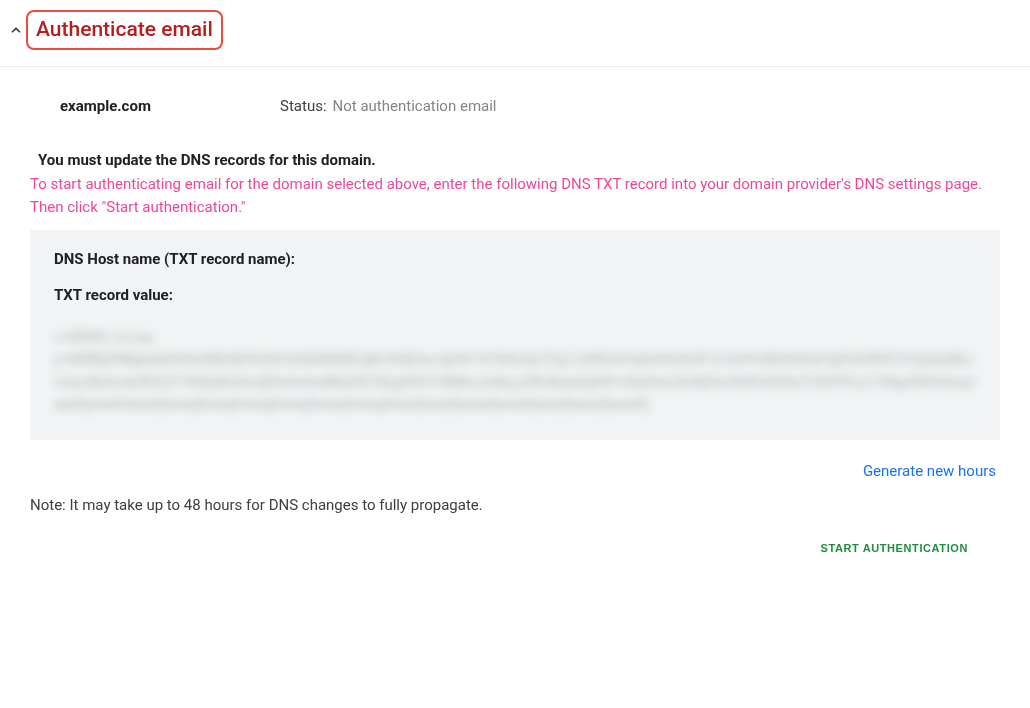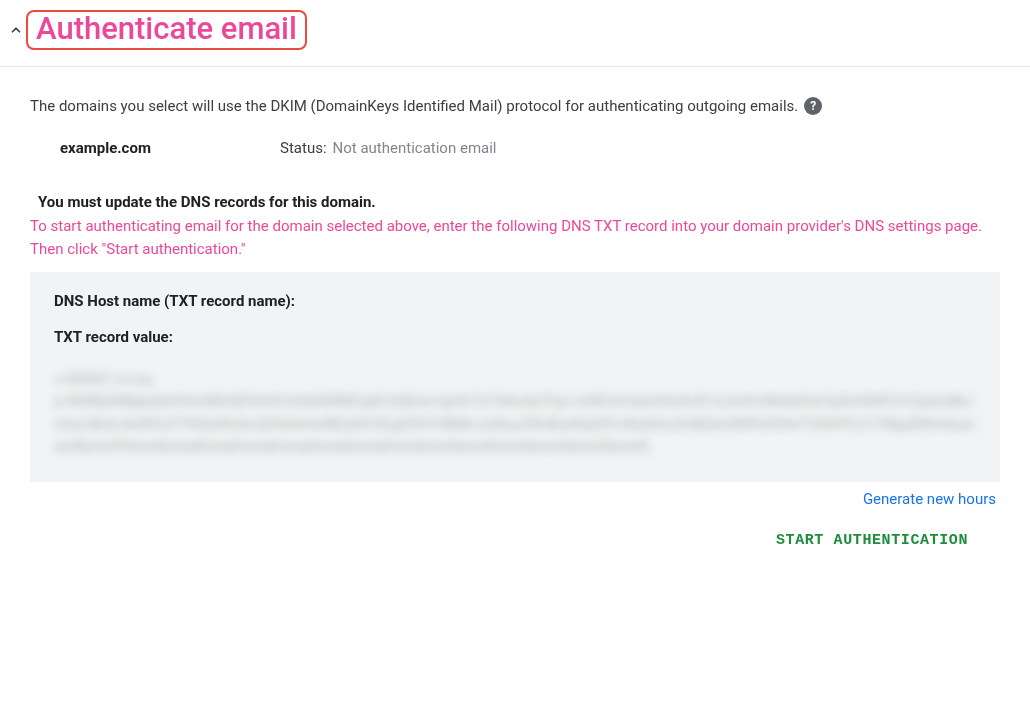--- a/index.html
+++ b/index.html
@@ -19,23 +19,23 @@
     .chevron {
       width: 16px;
       height: 16px;
       display: inline-flex;
       align-items: center;
       justify-content: center;
       color: #3c4043;
       margin-right: 2px;
     }
     .section-title {
-      font-size: 31px;
+      font-size: 21px;
       font-weight: 500;
-      color: #ec4899;
+      color: #b91c1c;
       line-height: 30px;
       text-align: right;
     }
     .highlight-box {
       border: 2.5px solid #E74C3C;
       border-radius: 8px;
       padding: 2px 8px 4px 8px;
       display: inline-block;
     }
     .content {
@@ -92,21 +92,21 @@
     }
     .instructions-body {
       color: #ec4899;
       font-size: 15px;
       line-height: 1.5;
       margin-bottom: 12px;
     }
     .record-box {
       background: #f1f3f4;
       padding: 20px 24px 24px 24px;
-      margin-bottom: 8px;
+      margin-bottom: 22px;
     }
     .record-label {
       font-weight: 700;
       color: #202124;
       font-size: 15px;
       margin-bottom: 18px;
     }
     .record-host-value {
       color: #80868b;
       font-size: 15px;
@@ -142,68 +142,64 @@
       margin-bottom: 20px;
       padding-left: 0;
     }
     .action-row {
       text-align: right;
       padding-right: 20px;
       padding-bottom: 8px;
     }
     .start-auth-btn {
       color: #1e8e3e;
-      font-size: 15px;
+      font-size: 11px;
       font-weight: 700;
       letter-spacing: 0.6px;
       cursor: pointer;
       background: none;
       border: none;
       padding: 8px 12px;
-      font-family: Liberation Mono, monospace;
     }
   </style>
 </head>
 <body>
 
 <div class="section-header">
   <span class="chevron">
     <svg width="14" height="14" viewBox="0 0 24 24" fill="none" stroke="#3c4043" stroke-width="3" stroke-linecap="round" stroke-linejoin="round">
         <polyline points="18 15 12 9 6 15"></polyline>
       </svg>
   </span>
   <span class="highlight-box">
     <span class="section-title">Authenticate email</span>
   </span>
 </div>
 
 <div class="content">
 
-  <div class="description-row">
-    <span>The domains you select will use the DKIM (DomainKeys Identified Mail) protocol for authenticating outgoing emails.</span>
-    <span class="help-icon">?</span>
-  </div>
 
   <div class="domain-row">
     <span class="domain-name">example.com</span>
     <span class="status-label">Status:</span>
     <span class="status-value">Not authentication email</span>
   </div>
 
   <div class="instructions-title">You must update the DNS records for this domain.</div>
   <div class="instructions-body">To start authenticating email for the domain selected above, enter the following DNS TXT record into your domain provider's DNS settings page. Then click "Start authentication."</div>
 
   <div class="record-box">
     <div class="record-label">DNS Host name (TXT record name):</div>
     <div class="txt-label">TXT record value:</div>
     <div class="blurred-block">v=DKIM1; k=rsa; p=MIIBIjANBgkqhkiG9w0BAQEFAAOCAQ8AMIIBCgKCAQEAw+gU0rTxt7kNvQa7Fpj1Jd9E2wYq4uH6zKcR1vL8oPmNbXeS3aTg5hVdWfCiYrZpQoMkJnUsLtBxGvAe9D2cF7IhRy6Ks0mZjPaOwXuNlEqVbTdCgSfHrYi4M8nJzAkLp3WvBoe6IqDtFmRyGhUcXsNj5Az0KlPeVb9wT2OdYfCa1i7MgsR4HnXuezaadfijoweffokwefjiowejfiowejfoiwejfiowejfiowejfoiwejfweofjwoeifjwoeifjwoeifjweoifjweoifjwoeifj</div>
   </div>
 
   <div class="generate-link-row">
     <span class="generate-link">Generate new hours</span>
   </div>
 
+  <div class="note-row">Note: It may take up to 48 hours for DNS changes to fully propagate.</div>
 
   <div class="action-row">
     <button class="start-auth-btn">START AUTHENTICATION</button>
   </div>
 
 </div>
 
 </body></html>

